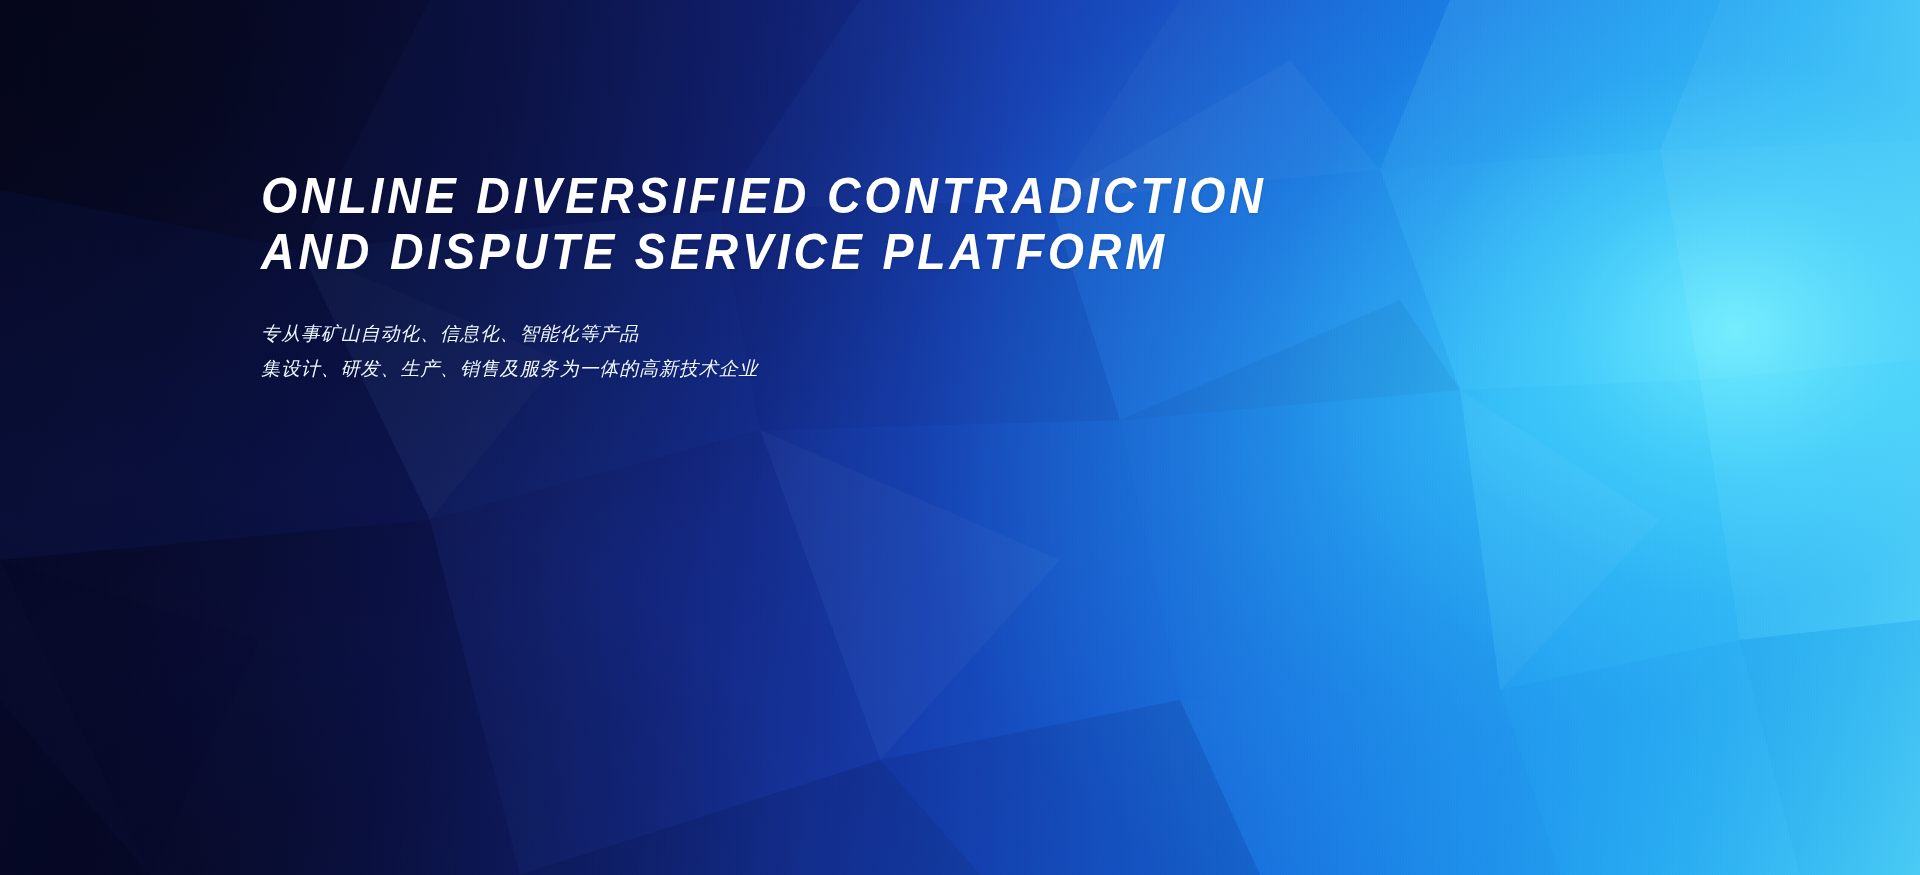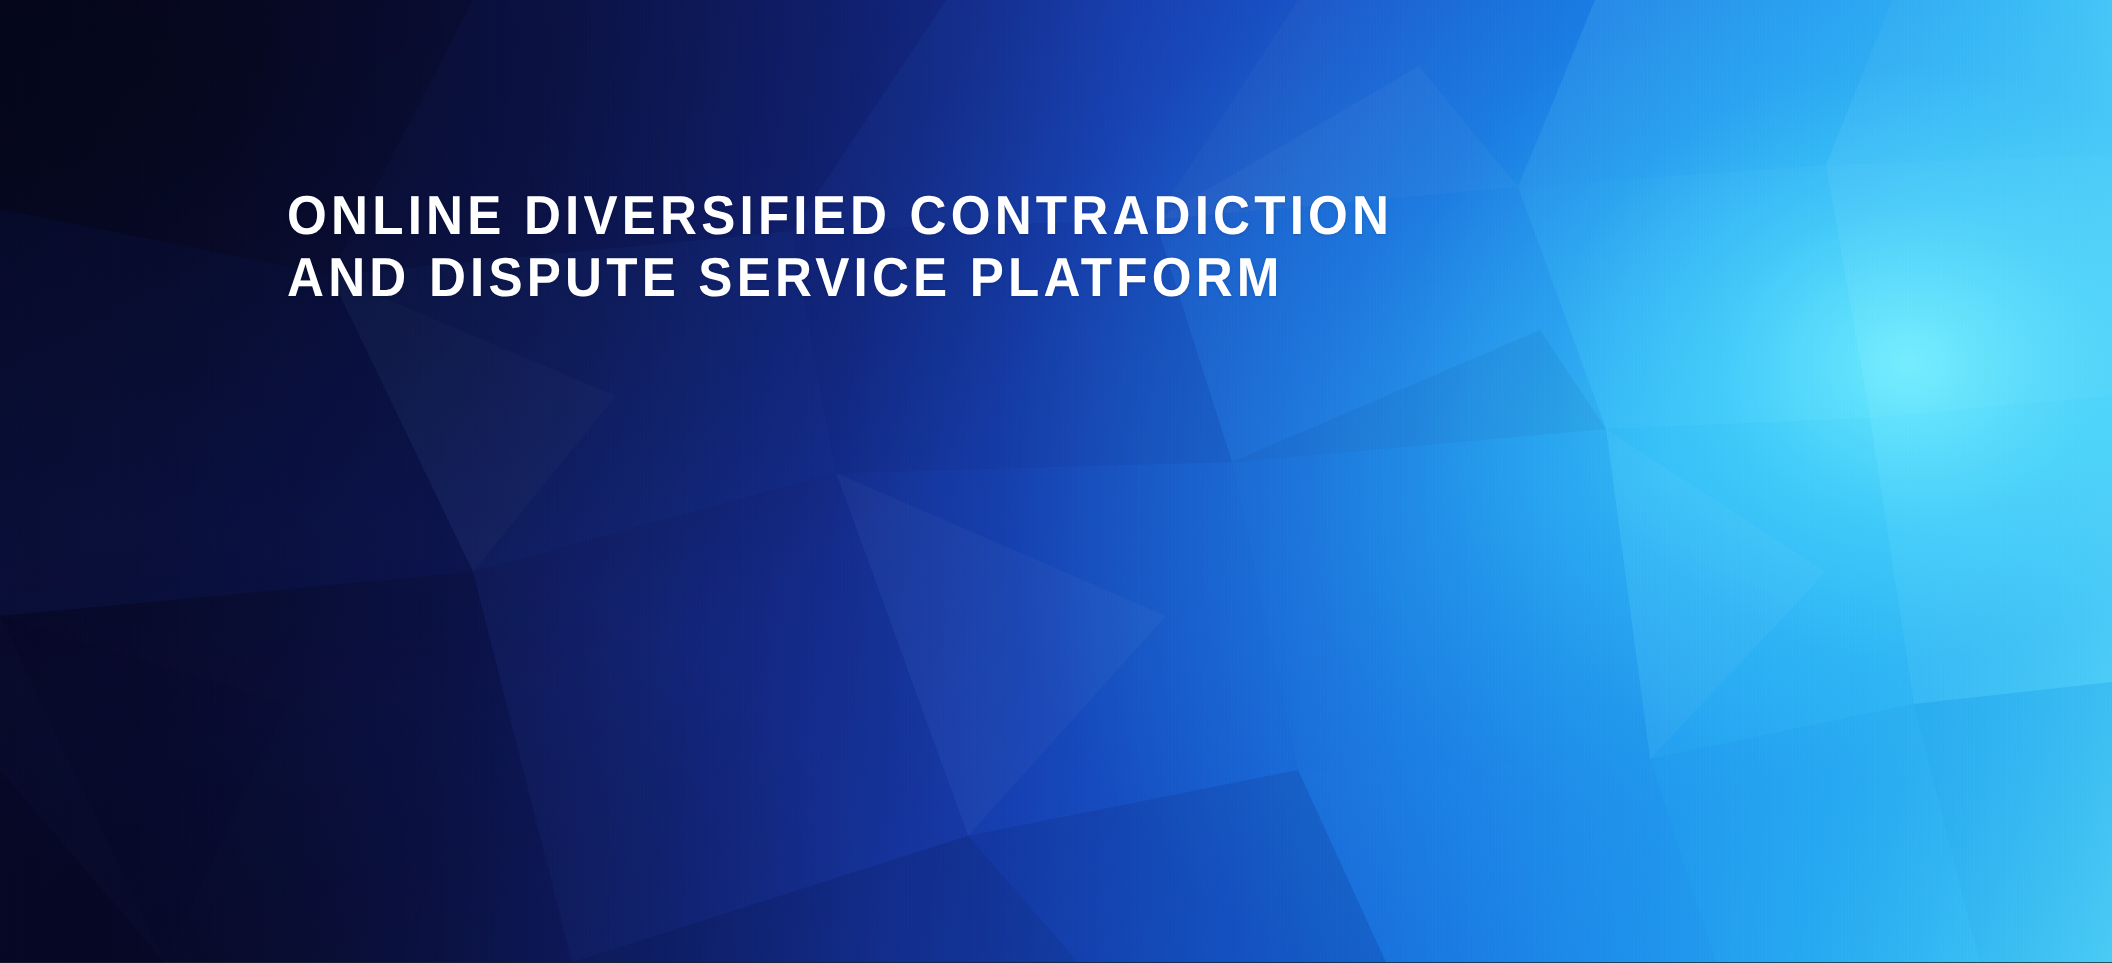--- a/index.html
+++ b/index.html
@@ -33,20 +33,21 @@
         #0a0e38 11%,
         #0d1553 25%,
         #11237e 38%,
         #1438aa 50%,
         #1456cd 61%,
         #1574e2 70%,
         #1b95ef 79%,
         #28b4f6 87%,
         #3fcdf9 94%,
         #56e0fb 100%);
+    font-style: italic;
   }
 
   
   .facets {
     position: absolute;
     inset: 0;
     width: 100%;
     height: 100%;
     pointer-events: none;
   }
@@ -196,15 +197,19 @@
   <div class="vignette"></div>
 
   <div class="content">
 
     <h1 class="headline">
       <span class="hl-line">ONLINE DIVERSIFIED CONTRADICTION</span>
       <span class="hl-line">AND DISPUTE SERVICE PLATFORM</span>
     </h1>
 
 
+    <p class="desc">
+      <span class="desc-line">专从事矿山自动化、信息化、智能化等产品</span>
+      <span class="desc-line">集设计、研发、生产、销售及服务为一体的高新技术企业</span>
+    </p>
 
   </div>
 </div>
 
 </body></html>

